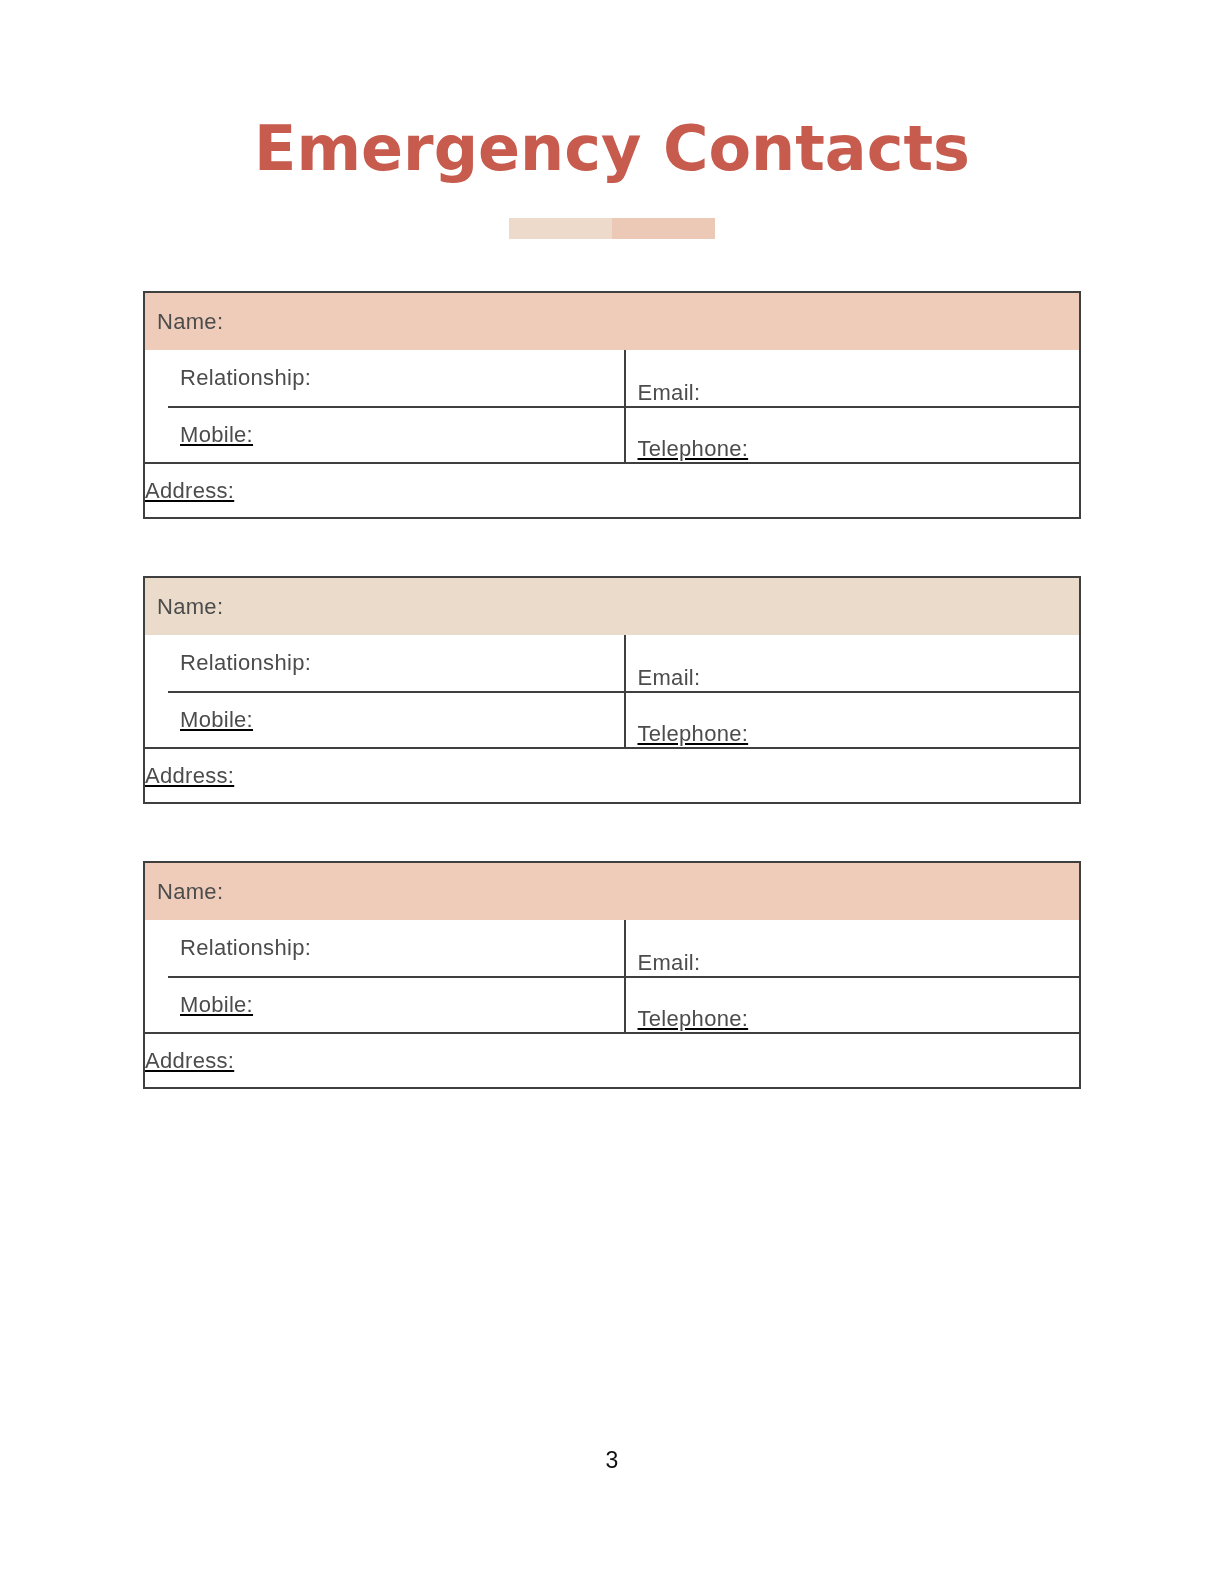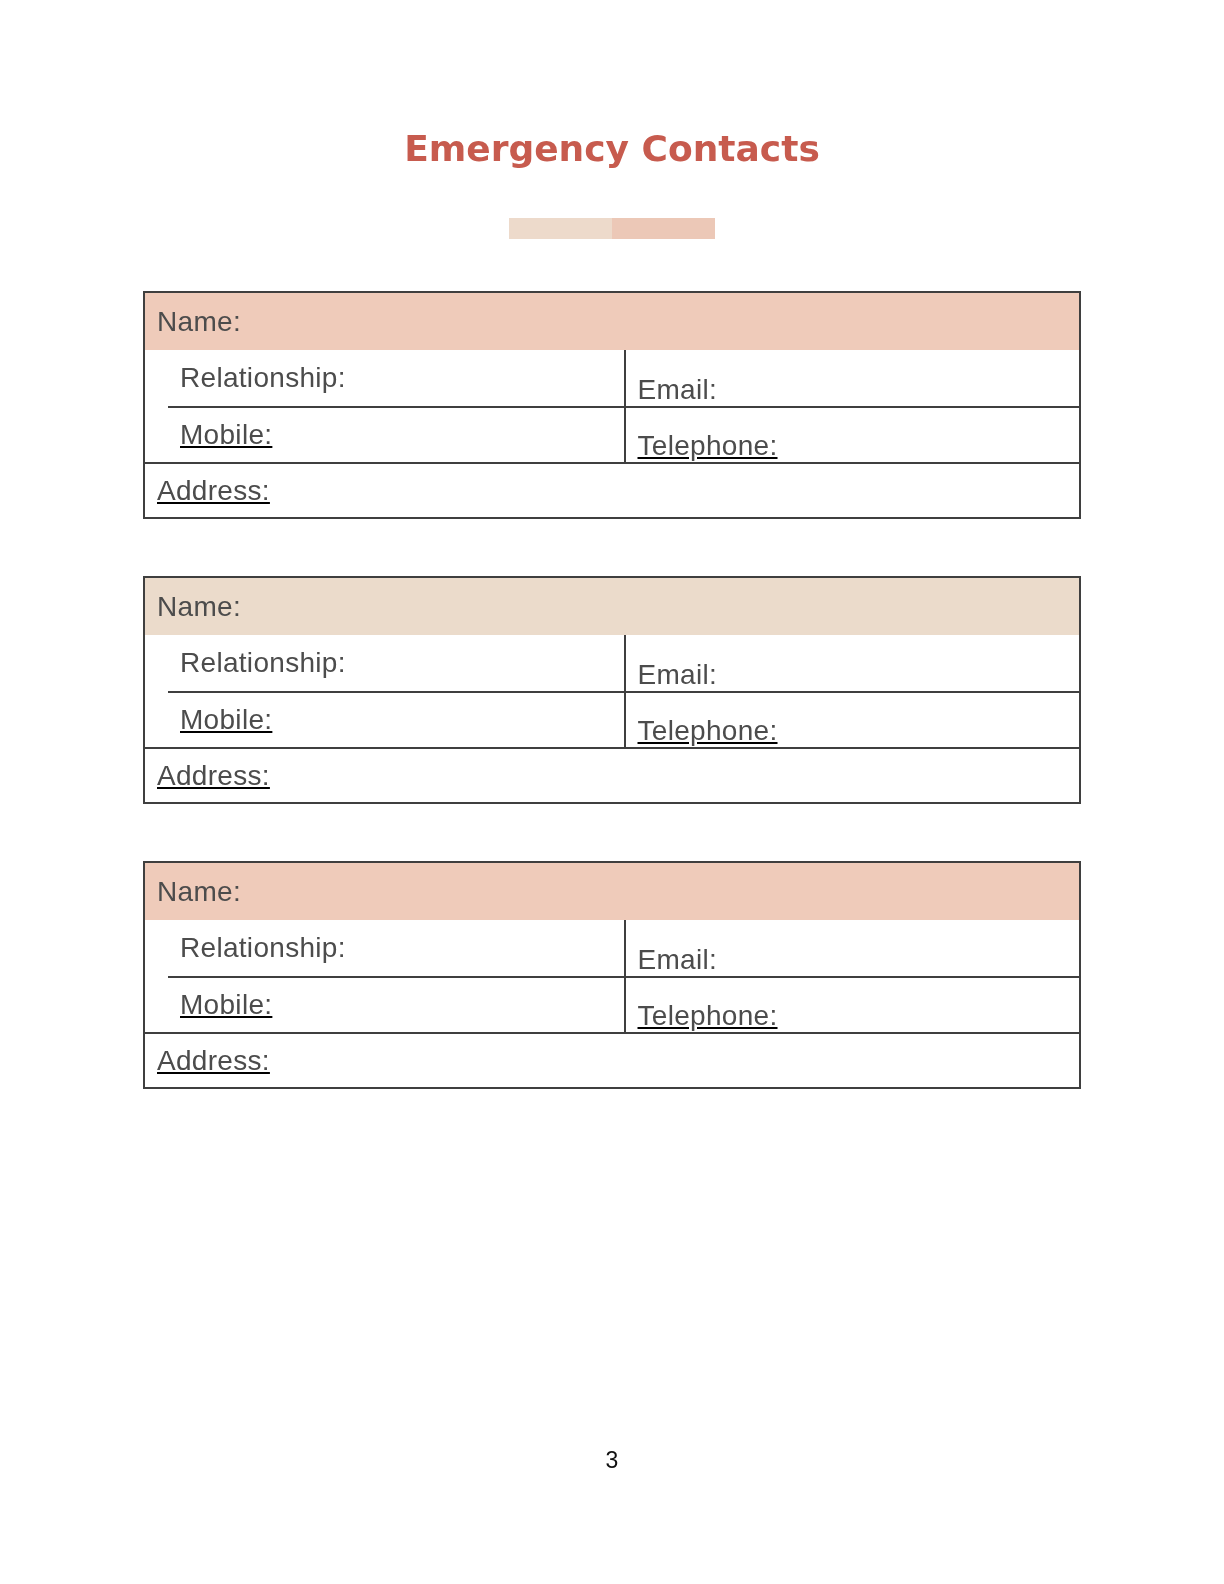--- a/index.html
+++ b/index.html
@@ -14,21 +14,21 @@
     overflow: hidden;
     font-family: "Liberation Sans", sans-serif;
   }
 
   
   .page-title {
     margin: 118px auto 0 auto;
     text-align: center;
     font-family: "DejaVu Sans", sans-serif;
     font-weight: bold;
-    font-size: 36px;
+    font-size: 62px;
     line-height: 62px;
     letter-spacing: 0px;
     color: var(--title);
   }
 
   
   .deco-bar {
     width: 206px;
     height: 21px;
     margin: 38px auto 52px auto;
@@ -64,24 +64,23 @@
     align-items: center;
     box-sizing: border-box;
     height: 100%;
     padding-left: 12px;
   }
   .split-row .cell.left  { width: 50%; }
   .split-row .cell.right { width: 50%; border-left: 2px solid var(--border); align-items: flex-end; }
   .bt { border-top: 2px solid var(--border); text-decoration: underline; }
   .address-row {
     height: 55px;
-    padding-left: 12px;
   }
   .label {
-    font-size: 28px;
+    font-size: 22px;
     color: var(--label);
     letter-spacing: 0.3px;
   }
 
   
   .page-number {
     position: absolute;
     left: 0;
     right: 0;
     top: 1447px;

